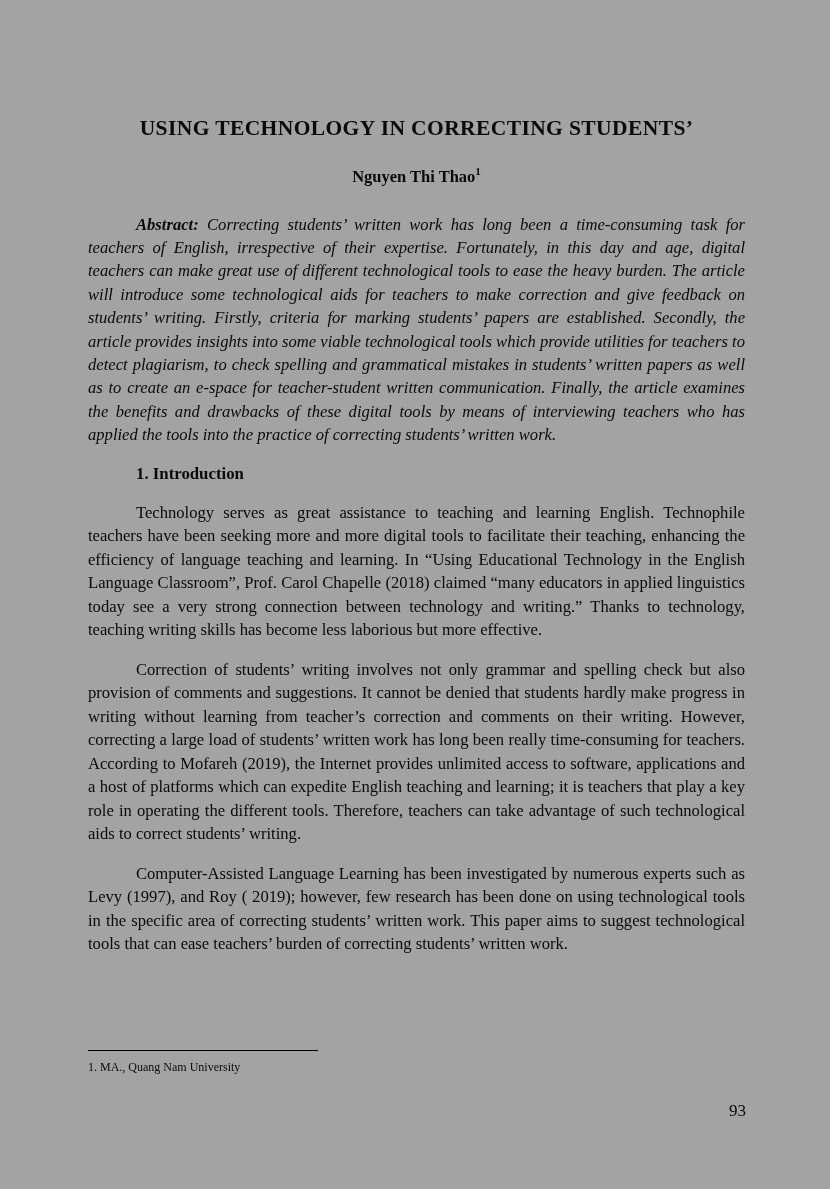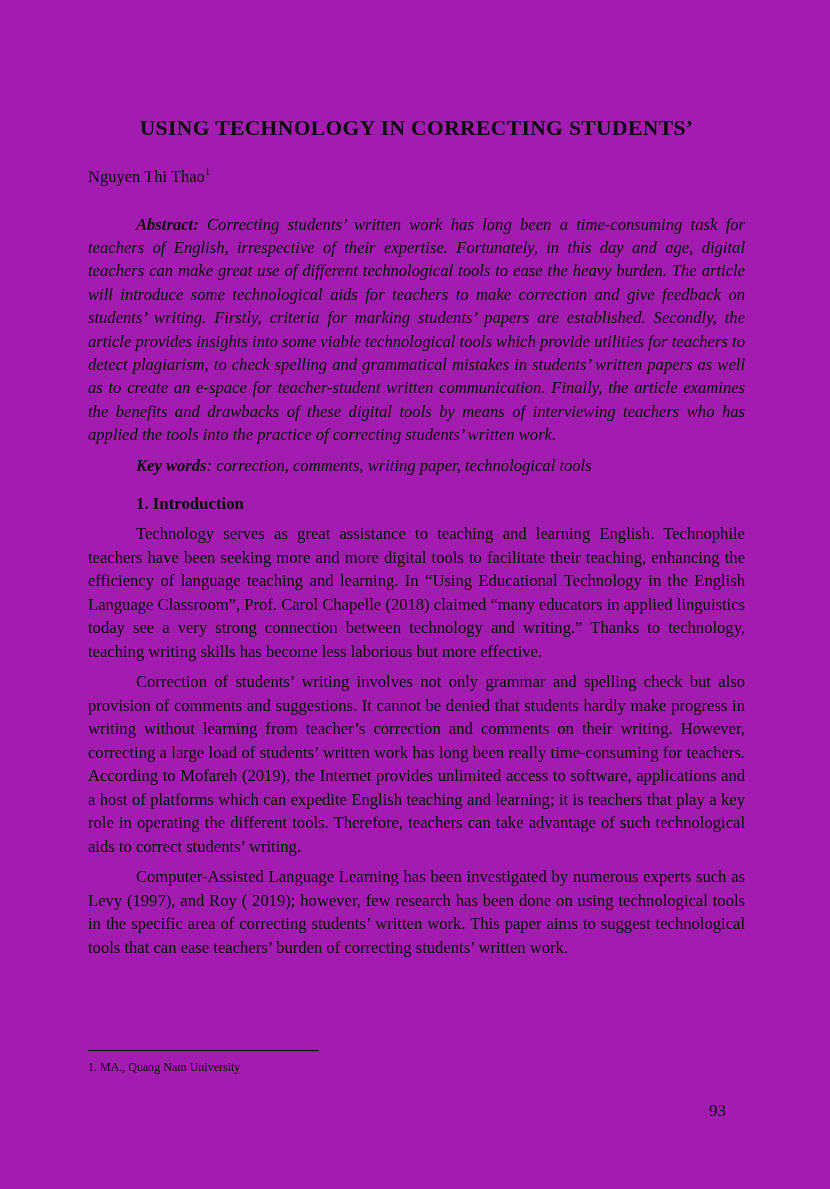--- a/index.html
+++ b/index.html
@@ -6,36 +6,36 @@
   html, body { background: #ffffff; }
   body {
     font-family: "Liberation Serif", "DejaVu Serif", serif;
     color: #0a0a0a;
     -webkit-font-smoothing: antialiased;
   }
   .page {
     position: relative;
     width: 830px;
     height: 1189px;
-    background: #a21caf;
+    background: #a3a3a3;
     overflow: hidden;
   }
   .content {
     padding: 112px 85px 0 88px;
   }
   .title {
     font-size: 21.5px;
     font-weight: bold;
     text-align: center;
     line-height: 32px;
     letter-spacing: 0.4px;
   }
   .author {
-    text-align: left;
-    font-weight: normal;
+    text-align: center;
+    font-weight: bold;
     font-size: 16.5px;
     margin-top: 17px;
     line-height: 20px;
   }
   .author sup {
     font-size: 11px;
     vertical-align: super;
   }
   .abstract {
     margin-top: 26px;
@@ -60,21 +60,21 @@
     font-weight: bold;
   }
   .section-heading {
     margin-top: 15px;
     font-size: 16.8px;
     line-height: 23.4px;
     font-weight: bold;
     padding-left: 48px;
   }
   .body-para {
-    margin-top: 7px;
+    margin-top: 16px;
     font-size: 16.6px;
     line-height: 23.5px;
     text-align: justify;
     text-indent: 48px;
   }
   .footnote {
     position: absolute;
     left: 88px;
     top: 1050px;
     width: 657px;
@@ -85,21 +85,21 @@
     border-top: 1.2px solid #000;
     margin-bottom: 7px;
   }
   .footnote-text {
     font-size: 12px;
     line-height: 18px;
   }
   .page-number {
     position: absolute;
     top: 1100px;
-    right: 104px;
+    right: 84px;
     font-size: 17px;
     line-height: 22px;
   }
 </style>
 </head>
 <body>
 
 <div class="page">
   <div class="content">
 
@@ -108,23 +108,20 @@
     </h1>
 
     <div class="author">
       <span>Nguyen Thi Thao</span><sup>1</sup>
     </div>
 
     <p class="abstract">
       <span class="abstract-label">Abstract:</span><span> Correcting students’ written work has long been a time-consuming task for teachers of English, irrespective of their expertise. Fortunately, in this day and age, digital teachers can make great use of different technological tools to ease the heavy burden. The article will introduce some technological aids for teachers to make correction and give feedback on students’ writing. Firstly, criteria for marking students’ papers are established. Secondly, the article provides insights into some viable technological tools  which provide utilities for teachers to detect plagiarism, to check spelling and grammatical mistakes in students’ written papers as well as to create an e-space for teacher-student written communication. Finally, the article examines the benefits and drawbacks of these digital tools by means of interviewing teachers who has applied the tools into the practice of correcting students’ written work.</span>
     </p>
 
-    <p class="keywords">
-      <span class="keywords-label">Key words</span><span>: correction, comments, writing paper, technological tools</span>
-    </p>
 
     <h2 class="section-heading">1. Introduction</h2>
 
     <p class="body-para">Technology serves as great assistance to teaching and learning English. Technophile teachers have been seeking more and more digital tools to facilitate their teaching, enhancing the efficiency of language teaching and learning. In “Using Educational Technology in the English Language Classroom”, Prof. Carol Chapelle (2018) claimed “many educators in applied linguistics today see a very strong connection between technology and writing.” Thanks to technology, teaching writing skills has become less laborious but more effective.</p>
     <p class="body-para">Correction of students’ writing involves not only grammar and spelling check but also provision of comments and suggestions. It cannot be denied that students hardly make progress in writing without learning from teacher’s correction and comments on their writing. However, correcting a large load of students’ written work has long been really time-consuming for teachers.   According to Mofareh (2019), the Internet provides unlimited access to software, applications and a host of platforms which can expedite English teaching and learning; it is teachers that play a key role in operating the different tools. Therefore, teachers can take advantage of such technological aids to correct students’ writing.</p>
     <p class="body-para">Computer-Assisted Language Learning has been investigated by numerous experts such as Levy (1997), and Roy ( 2019); however, few research has been done on using technological tools in the specific area of correcting students’ written work.  This paper aims to suggest technological tools that can ease teachers’ burden of correcting students’ written work.</p>
 
   </div>
 
   <div class="footnote">

